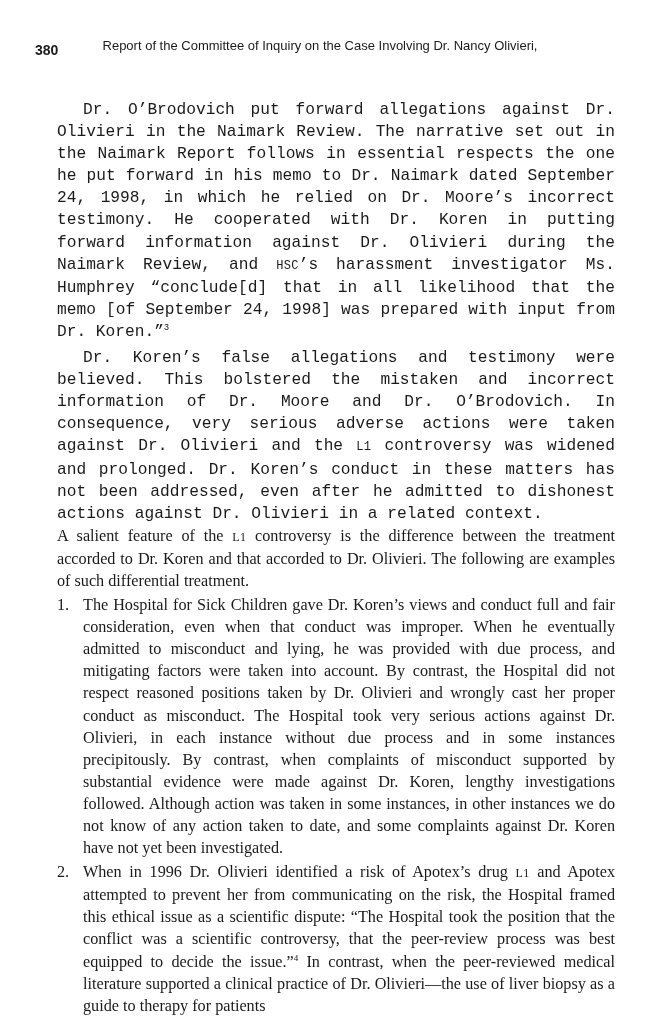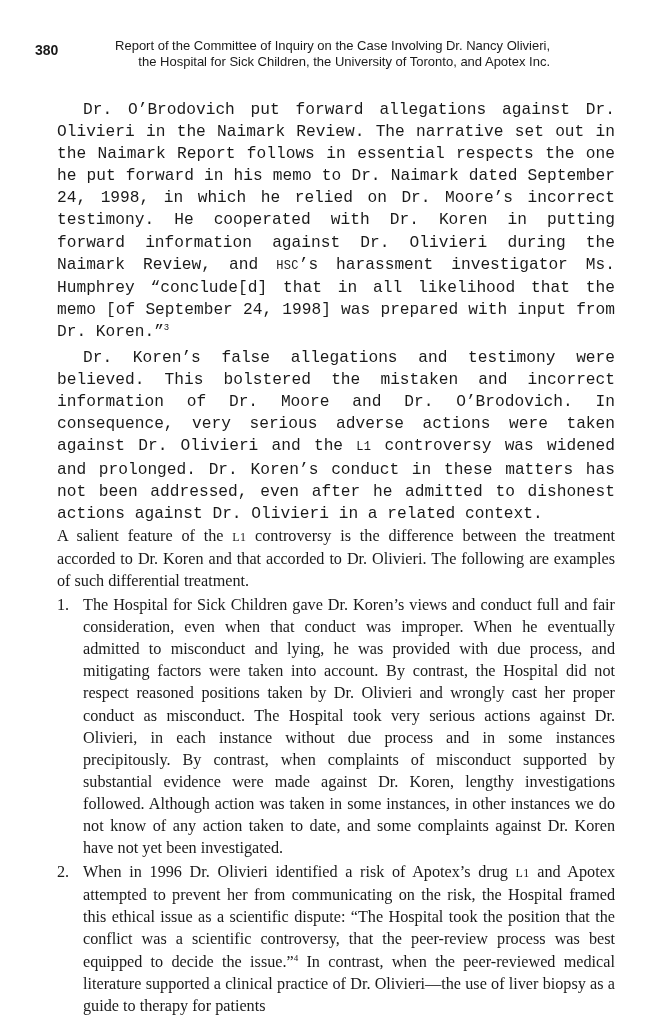--- a/index.html
+++ b/index.html
@@ -1,38 +1,37 @@
 <!DOCTYPE html>
 <html><head>
 <meta charset="utf-8">
 <style>
   html, body { margin: 0; padding: 0; background: #ffffff; }
   body { width: 653px; height: 1023px; position: relative; overflow: hidden; color: #1a1a1a; }
   .header { position: absolute; top: 38px; left: 0; width: 653px; font-family: "Liberation Sans", sans-serif; font-size: 13px; line-height: 16px; }
   .page-num { position: absolute; left: 35px; top: 4px; font-weight: bold; font-size: 14px; }
-  .running-head { position: absolute; left: 90px; width: 460px; text-align: right; }
+  .running-head { position: absolute; left: 90px; width: 460px; text-align: center; }
   .body { position: absolute; top: 95px; left: 57px; width: 558px; font-family: "Liberation Serif", serif; font-size: 16.2px; line-height: 22.1px; text-align: justify; }
   .body p { margin: 0; }
   .indent { text-indent: 26px; }
   .gap { margin-top: 4px !important; font-family: Liberation Mono, monospace; }
   .sc { font-size: 12px; letter-spacing: 0.3px; }
   sup { font-size: 9px; line-height: 0; vertical-align: 6px; }
   .heading { text-align: right; font-weight: bold; font-style: italic; font-size: 18.5px; margin: 30px 0 3px 0; line-height: 24px; }
   ol { margin: 0; padding: 0; list-style: none; }
   ol li { position: relative; padding-left: 26px; margin-top: 2px; }
   ol li .num { position: absolute; left: 0; top: 0; }
 </style>
 </head>
 <body>
 
 <div class="header">
   <div class="page-num">380</div>
   <div class="running-head">
     <div>Report of the Committee of Inquiry on the Case Involving Dr. Nancy Olivieri,</div>
-    <div>the Hospital for Sick Children, the University of Toronto, and Apotex Inc.</div>
   </div>
 </div>
 
 <div class="body">
 
   <p class="indent gap"><span>Dr. O’Brodovich put forward allegations against Dr. Olivieri in the Naimark Review. The narrative set out in the Naimark Report follows in essential respects the one he put forward in his memo to Dr. Naimark dated September 24, 1998, in which he relied on Dr. Moore’s incorrect testimony. He cooperated with Dr. Koren in putting forward information against Dr. Olivieri during the Naimark Review, and </span><span class="sc">HSC</span><span>’s harassment investigator Ms. Humphrey “conclude[d] that in all likelihood that the memo [of September 24, 1998] was prepared with input from Dr. Koren.”</span><sup>3</sup></p>
 
   <p class="indent gap"><span>Dr. Koren’s false allegations and testimony were believed. This bolstered the mistaken and incorrect information of Dr. Moore and Dr. O’Brodovich. In consequence, very serious adverse actions were taken against Dr. Olivieri and the </span><span class="sc">L1</span><span> controversy was widened and prolonged. Dr. Koren’s conduct in these matters has not been addressed, even after he admitted to dishonest actions against Dr. Olivieri in a related context.</span></p>
 
 

